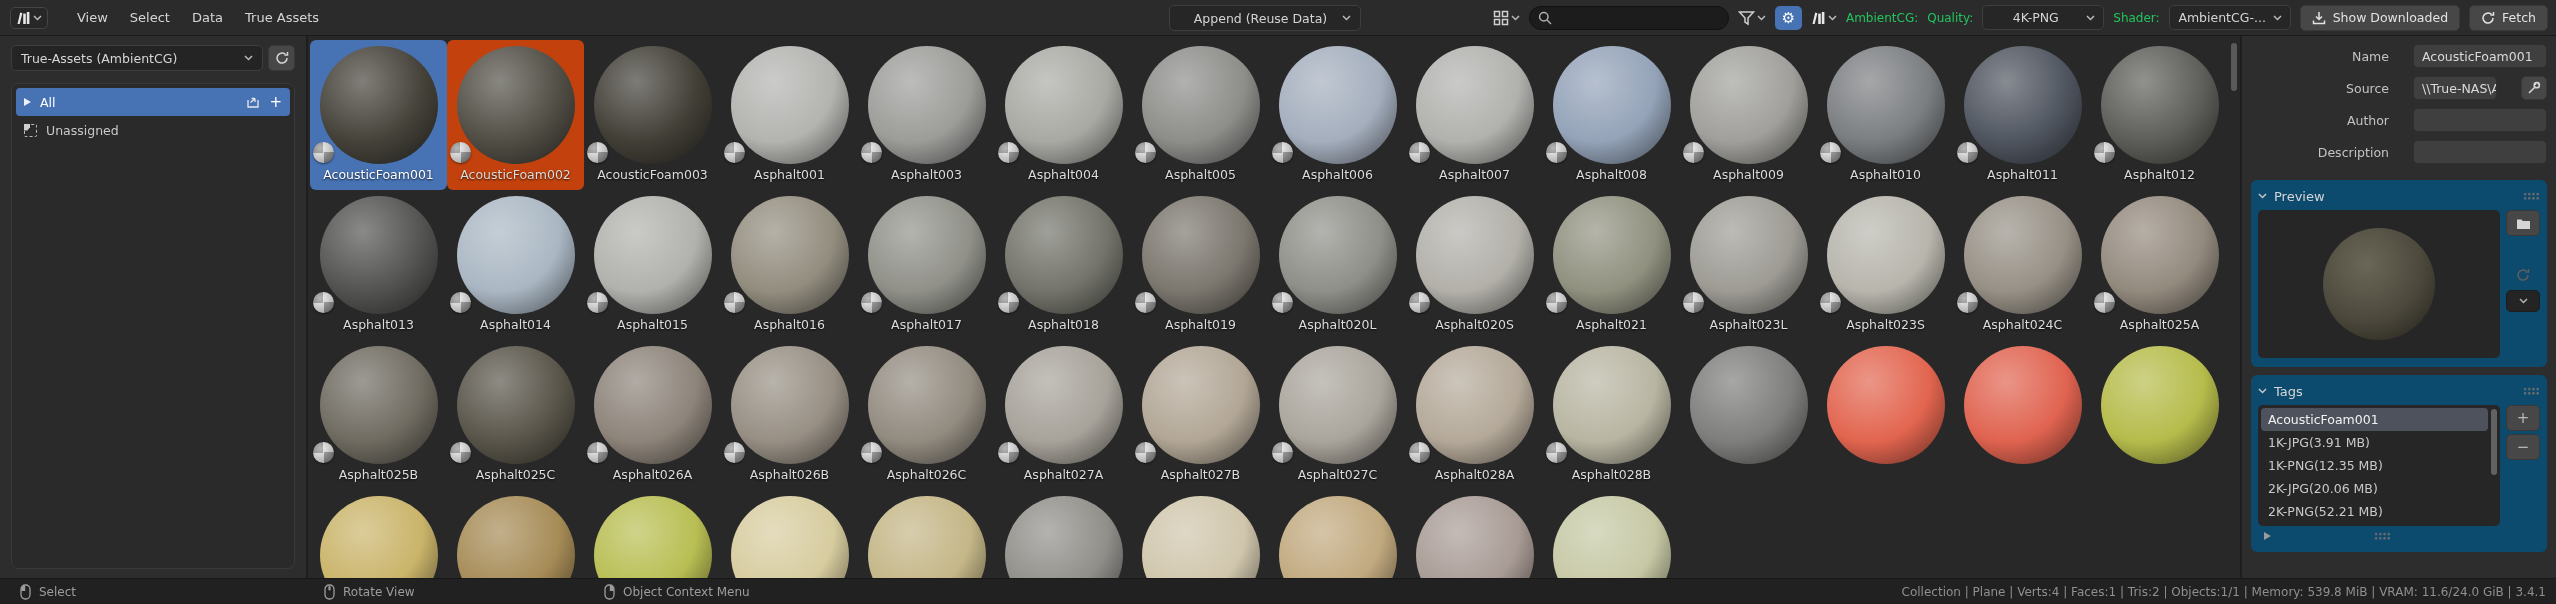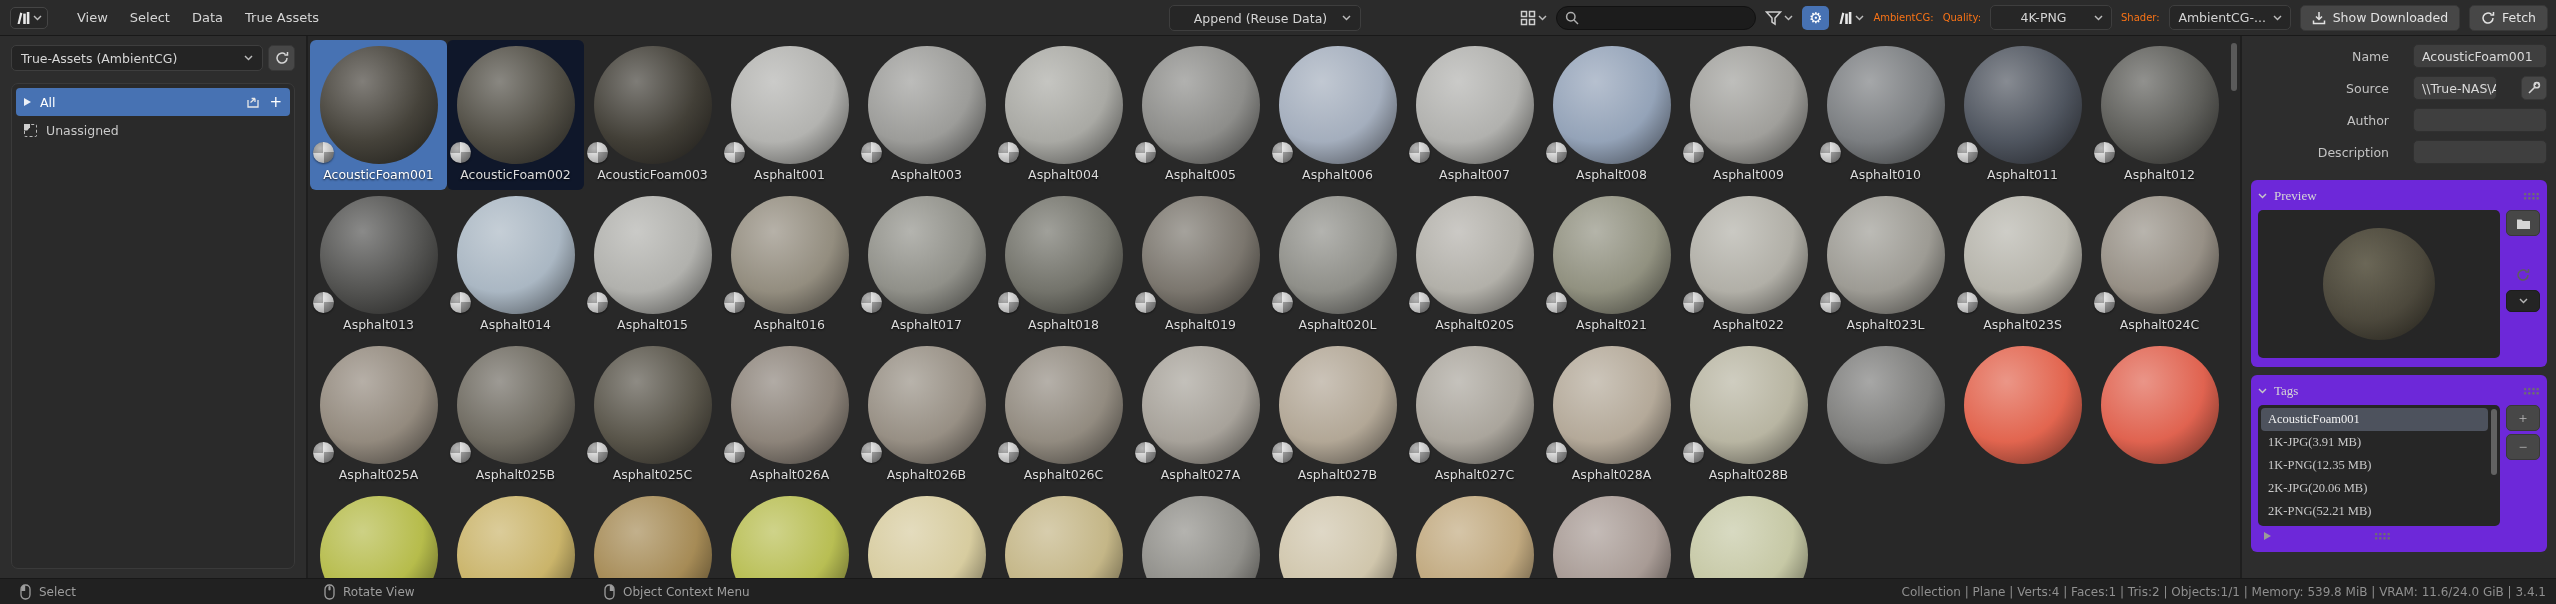--- a/index.html
+++ b/index.html
@@ -18,21 +18,21 @@
   .append-drop { position:absolute; left:1169px; top:5px; width:192px; height:26px;
     background:#262626; border:1px solid #3e3e3e; border-radius:5px; display:flex; align-items:center;
     padding:0 9px; color:#d4d4d4; font-size:12.5px; }
   .append-drop .lbl { flex:1; text-align:center; }
   .hdr-right { position:absolute; right:8px; top:0; height:100%; display:flex; align-items:center; gap:9px; }
   .icon-plain { display:flex; align-items:center; gap:2px; color:#d0d0d0; }
   .searchbox { width:200px; height:24px; background:#1c1c1c; border:1px solid #111;
     border-radius:12px; display:flex; align-items:center; padding:0 8px; gap:6px; }
   .gear-btn { width:27px; height:24px; background:#4772b3; border-radius:5px;
     display:flex; align-items:center; justify-content:center; color:#fff; font-size:15px; }
-  .hdr-label { color:#f97316; font-size:10px; }
+  .hdr-label { color:#22c55e; font-size:12px; }
   .hdr-drop { height:25px; background:#262626; border:1px solid #3e3e3e; border-radius:5px;
     display:flex; align-items:center; padding:0 8px; gap:6px; color:#d4d4d4; font-size:12.5px; }
   .hdr-drop .lbl { flex:1; text-align:center; }
   .hdr-btn { height:26px; background:#474747; border:1px solid #383838; border-radius:5px;
     display:flex; align-items:center; gap:7px; padding:0 11px; color:#e3e3e3; font-size:12.5px; }
 
   
   .main { flex:1; display:flex; min-height:0; }
 
   
@@ -56,21 +56,21 @@
   .dash-sq:before { content:""; position:absolute; left:-1px; top:-1px; width:6px; height:7px;
     background:#cfcfcf; clip-path:polygon(0 0,100% 0,100% 55%,55% 100%,0 100%); }
   .plus-glyph { font-size:15px; color:#fff; line-height:1; }
 
   
   .grid-region { flex:1; position:relative; background:#282828; overflow:hidden; }
   .asset-grid { position:absolute; left:2px; top:4px; display:grid;
     grid-template-columns:repeat(14,137px); grid-auto-rows:150px; }
   .cell { position:relative; width:137px; height:150px; border-radius:6px; padding-top:5px; }
   .cell.selected { background:#4772b3; }
-  .cell.active { background:#0f172a; }
+  .cell.active { background:#c2410c; }
   .thumb { position:relative; width:120px; height:120px; margin:0 auto; }
   .sphere { position:absolute; left:1px; top:1px; width:118px; height:118px; border-radius:50%; }
   .badge { position:absolute; left:-6px; bottom:2px; width:21px; height:21px; border-radius:50%;
     background:
       radial-gradient(circle at 35% 30%, rgba(255,255,255,.35), rgba(0,0,0,.3) 85%),
       conic-gradient(#ededed 0 25%, #8f8f8f 0 50%, #ededed 0 75%, #8f8f8f 0);
     box-shadow:0 1px 2px rgba(0,0,0,.5); }
   .cell-label { position:absolute; left:0; right:0; top:127px; text-align:center; font-size:12.5px;
     color:#dcdcdc; text-shadow:0 1px 2px rgba(0,0,0,.8); white-space:nowrap; overflow:hidden; }
   .cell.selected .cell-label { color:#fff; }
@@ -78,21 +78,21 @@
 
   
   .rpanel { width:316px; flex:0 0 316px; background:#2d2d2d; border-left:2px solid #1e1e1e;
     padding:8px 9px; display:flex; flex-direction:column; font-size:12.5px; }
   .prop-row { display:flex; align-items:center; height:24px; margin-bottom:8px; gap:24px; }
   .prop-label { width:138px; text-align:right; color:#c3c3c3; flex:0 0 138px; }
   .prop-field { flex:1; height:24px; background:#3f3f3f; border:1px solid #303030; border-radius:5px;
     display:flex; align-items:center; padding:0 8px; color:#dadada; white-space:nowrap; overflow:hidden; }
   .tool-btn { width:26px; height:24px; background:#474747; border:1px solid #383838; border-radius:5px;
     display:flex; align-items:center; justify-content:center; }
-  .section { background:#6d28d9; border-radius:6px; padding:4px 7px 9px; margin-top:8px;font-family:Liberation Serif, serif; }
+  .section { background:#0c4a6e; border-radius:6px; padding:4px 7px 9px; margin-top:8px; }
   .sec-head { height:24px; display:flex; align-items:center; gap:7px; color:#d6d6d6; font-size:13px; }
   .grips { width:17px; height:8px; margin-left:auto;
     background-image:radial-gradient(#6e6e6e 1.1px, transparent 1.3px); background-size:4.2px 4.2px; }
   .sec-body { display:flex; margin-top:2px; }
   .preview-box { flex:1; height:148px; background:#262626; border-radius:5px; position:relative; overflow:hidden; }
   .preview-sphere { position:absolute; left:50%; top:50%; width:112px; height:112px; margin:-56px 0 0 -56px;
     border-radius:50%; background:radial-gradient(circle at 38% 32%, #6b6757, #4c483c 55%, #23211b 96%); }
   .side-col { width:34px; margin-left:6px; display:flex; flex-direction:column; align-items:stretch; }
   .mini-btn { height:26px; background:#474747; border:1px solid #383838; border-radius:5px;
     display:flex; align-items:center; justify-content:center; color:#d5d5d5; }
@@ -441,27 +441,20 @@
           </div>
           <div class="cell">
             <div class="thumb">
               <div class="sphere" style="background: radial-gradient(circle at 36% 30%, rgb(180, 180, 169), rgb(145, 145, 128) 54%, rgb(65, 65, 58) 96%);"></div>
               <div class="badge"></div>
             </div>
             <div class="cell-label">Asphalt021</div>
           </div>
           <div class="cell">
             <div class="thumb">
-              <div class="sphere" style="background: radial-gradient(circle at 36% 30%, rgb(202, 201, 195), rgb(177, 175, 167) 54%, rgb(80, 79, 75) 96%);"></div>
-              <div class="badge"></div>
-            </div>
-            <div class="cell-label">Asphalt022</div>
-          </div>
-          <div class="cell">
-            <div class="thumb">
               <div class="sphere" style="background: radial-gradient(circle at 36% 30%, rgb(188, 187, 182), rgb(157, 155, 148) 54%, rgb(71, 70, 67) 96%);"></div>
               <div class="badge"></div>
             </div>
             <div class="cell-label">Asphalt023L</div>
           </div>
           <div class="cell">
             <div class="thumb">
               <div class="sphere" style="background: radial-gradient(circle at 36% 30%, rgb(206, 205, 199), rgb(183, 181, 172) 54%, rgb(82, 81, 77) 96%);"></div>
               <div class="badge"></div>
             </div>

